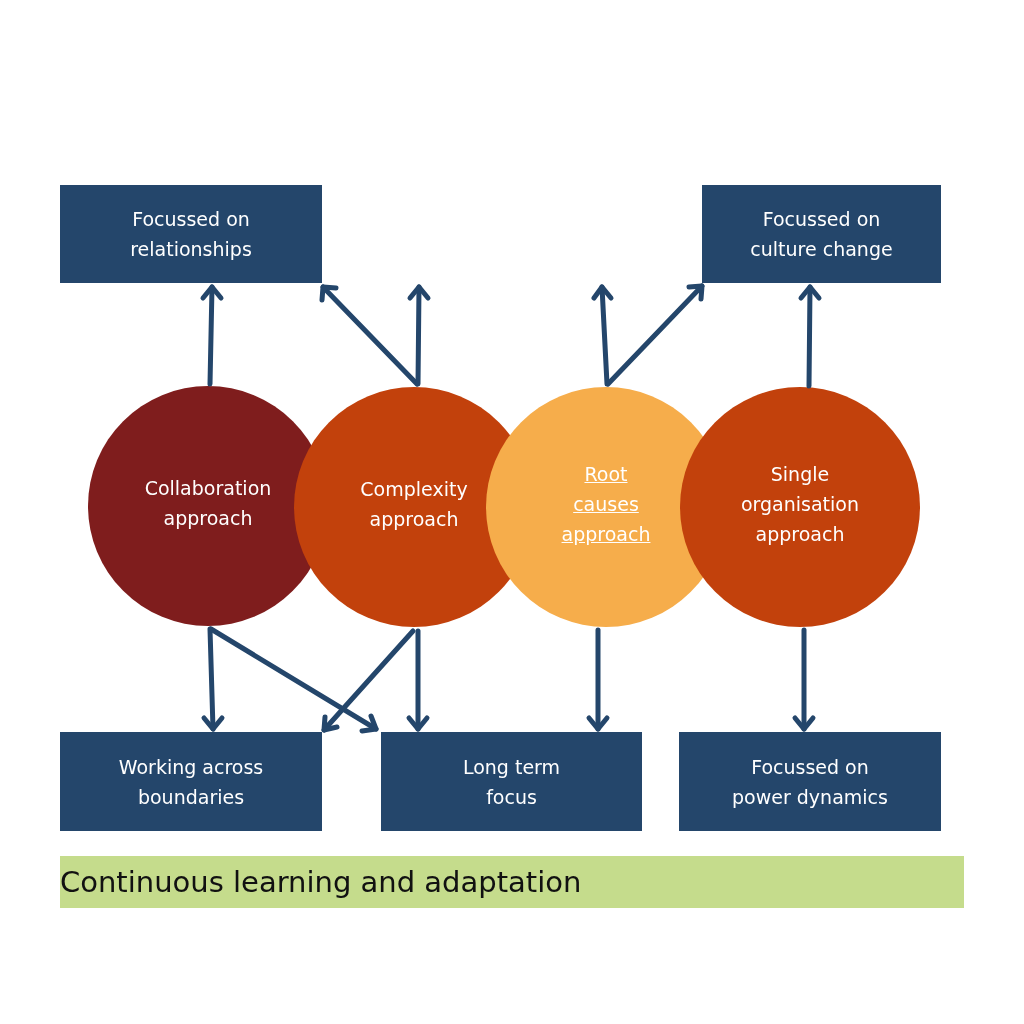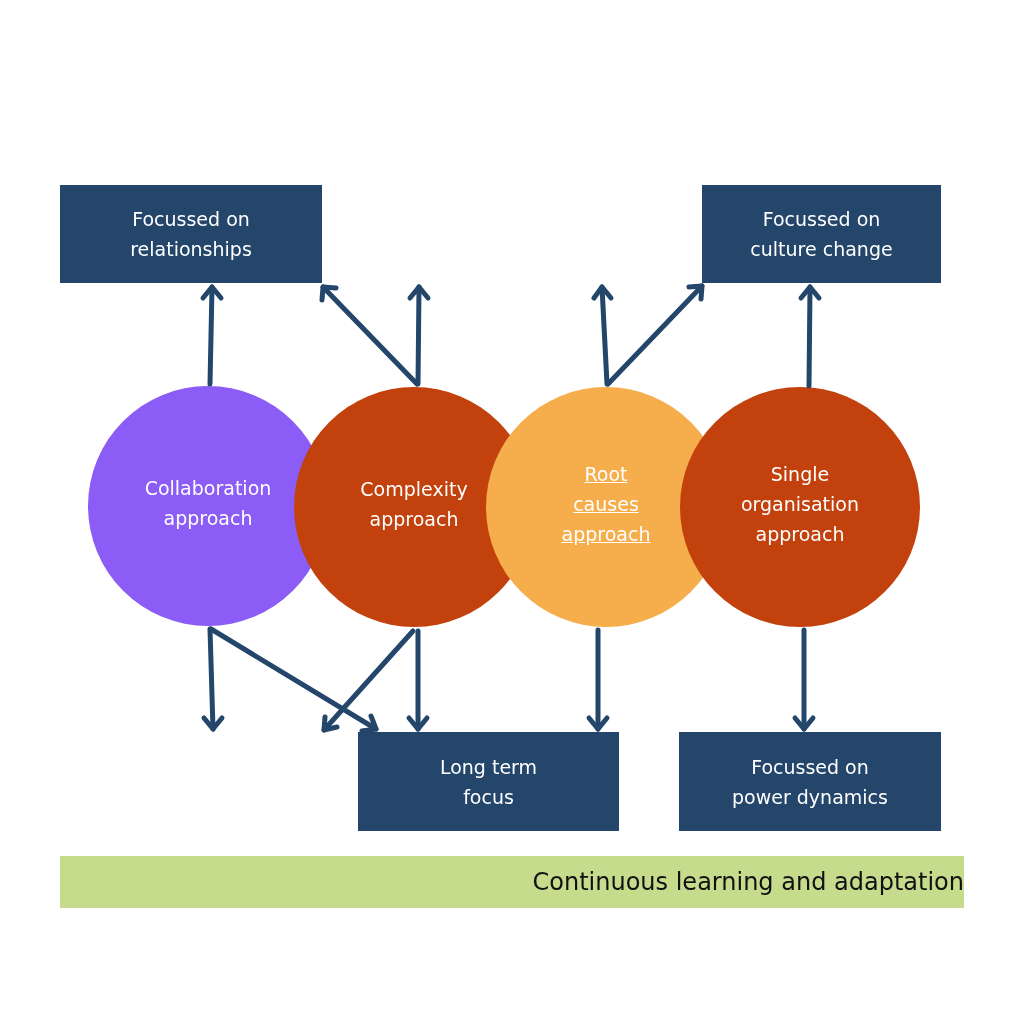--- a/index.html
+++ b/index.html
@@ -14,58 +14,62 @@
     .box span { display: block; white-space: pre-line; }
     .circle {
       position: absolute; width: 240px; height: 240px; border-radius: 50%;
       display: flex; align-items: center; justify-content: center; text-align: center;
       color: #ffffff; font-family: "DejaVu Sans", sans-serif; font-size: 19px; line-height: 30px;
     }
     .circle span { display: block; white-space: pre-line; margin-top: -6px; }
     #arrows { position: absolute; left: 0; top: 0; width: 1024px; height: 1024px; pointer-events: none; }
     .footer-bar {
       position: absolute; left: 60px; top: 856px; width: 904px; height: 52px;
-      background: #c5dc8c; color: #111111; display: flex; align-items: center; justify-content: flex-end;
-      font-family: "DejaVu Sans", sans-serif; font-size: 24px;
+      background: #c5dc8c; color: #111111; display: flex; align-items: center; justify-content: flex-start;
+      font-family: "DejaVu Sans", sans-serif; font-size: 29px;
     }
   </style>
 </head>
 <body>
 
 <div id="stage">
 
   <div class="box" style="left:60px; top:185px; width:262px; height:98px;">
     <span>Focussed on
 relationships</span>
   </div>
   <div class="box" style="left:702px; top:185px; width:239px; height:98px;">
     <span>Focussed on
 culture change</span>
   </div>
 
-  <div class="circle" style="left:88px; top:386px; background:#8b5cf6;">
+  <div class="circle" style="left:88px; top:386px; background:#7f1d1d;">
     <span>Collaboration
 approach</span>
   </div>
   <div class="circle" style="left:294px; top:387px; background:#c2410c;">
     <span>Complexity
 approach</span>
   </div>
   <div class="circle" style="left:486px; top:387px; background:#f6ad4b;text-decoration:underline;">
     <span>Root
 causes
 approach</span>
   </div>
   <div class="circle" style="left:680px; top:387px; background:#c2410c;">
     <span>Single
 organisation
 approach</span>
   </div>
 
-  <div class="box" style="left:358px; top:732px; width:261px; height:99px;">
+  <div class="box" style="left:60px; top:732px; width:262px; height:99px;">
+    <span>Working across
+boundaries</span>
+  </div>
+  <div class="box" style="left:381px; top:732px; width:261px; height:99px;">
     <span>Long term
 focus</span>
   </div>
   <div class="box" style="left:679px; top:732px; width:262px; height:99px;">
     <span>Focussed on
 power dynamics</span>
   </div>
 
   <svg id="arrows" viewBox="0 0 1024 1024">
     <g stroke="#24466b" stroke-width="5" fill="none" stroke-linecap="round" stroke-linejoin="round">

